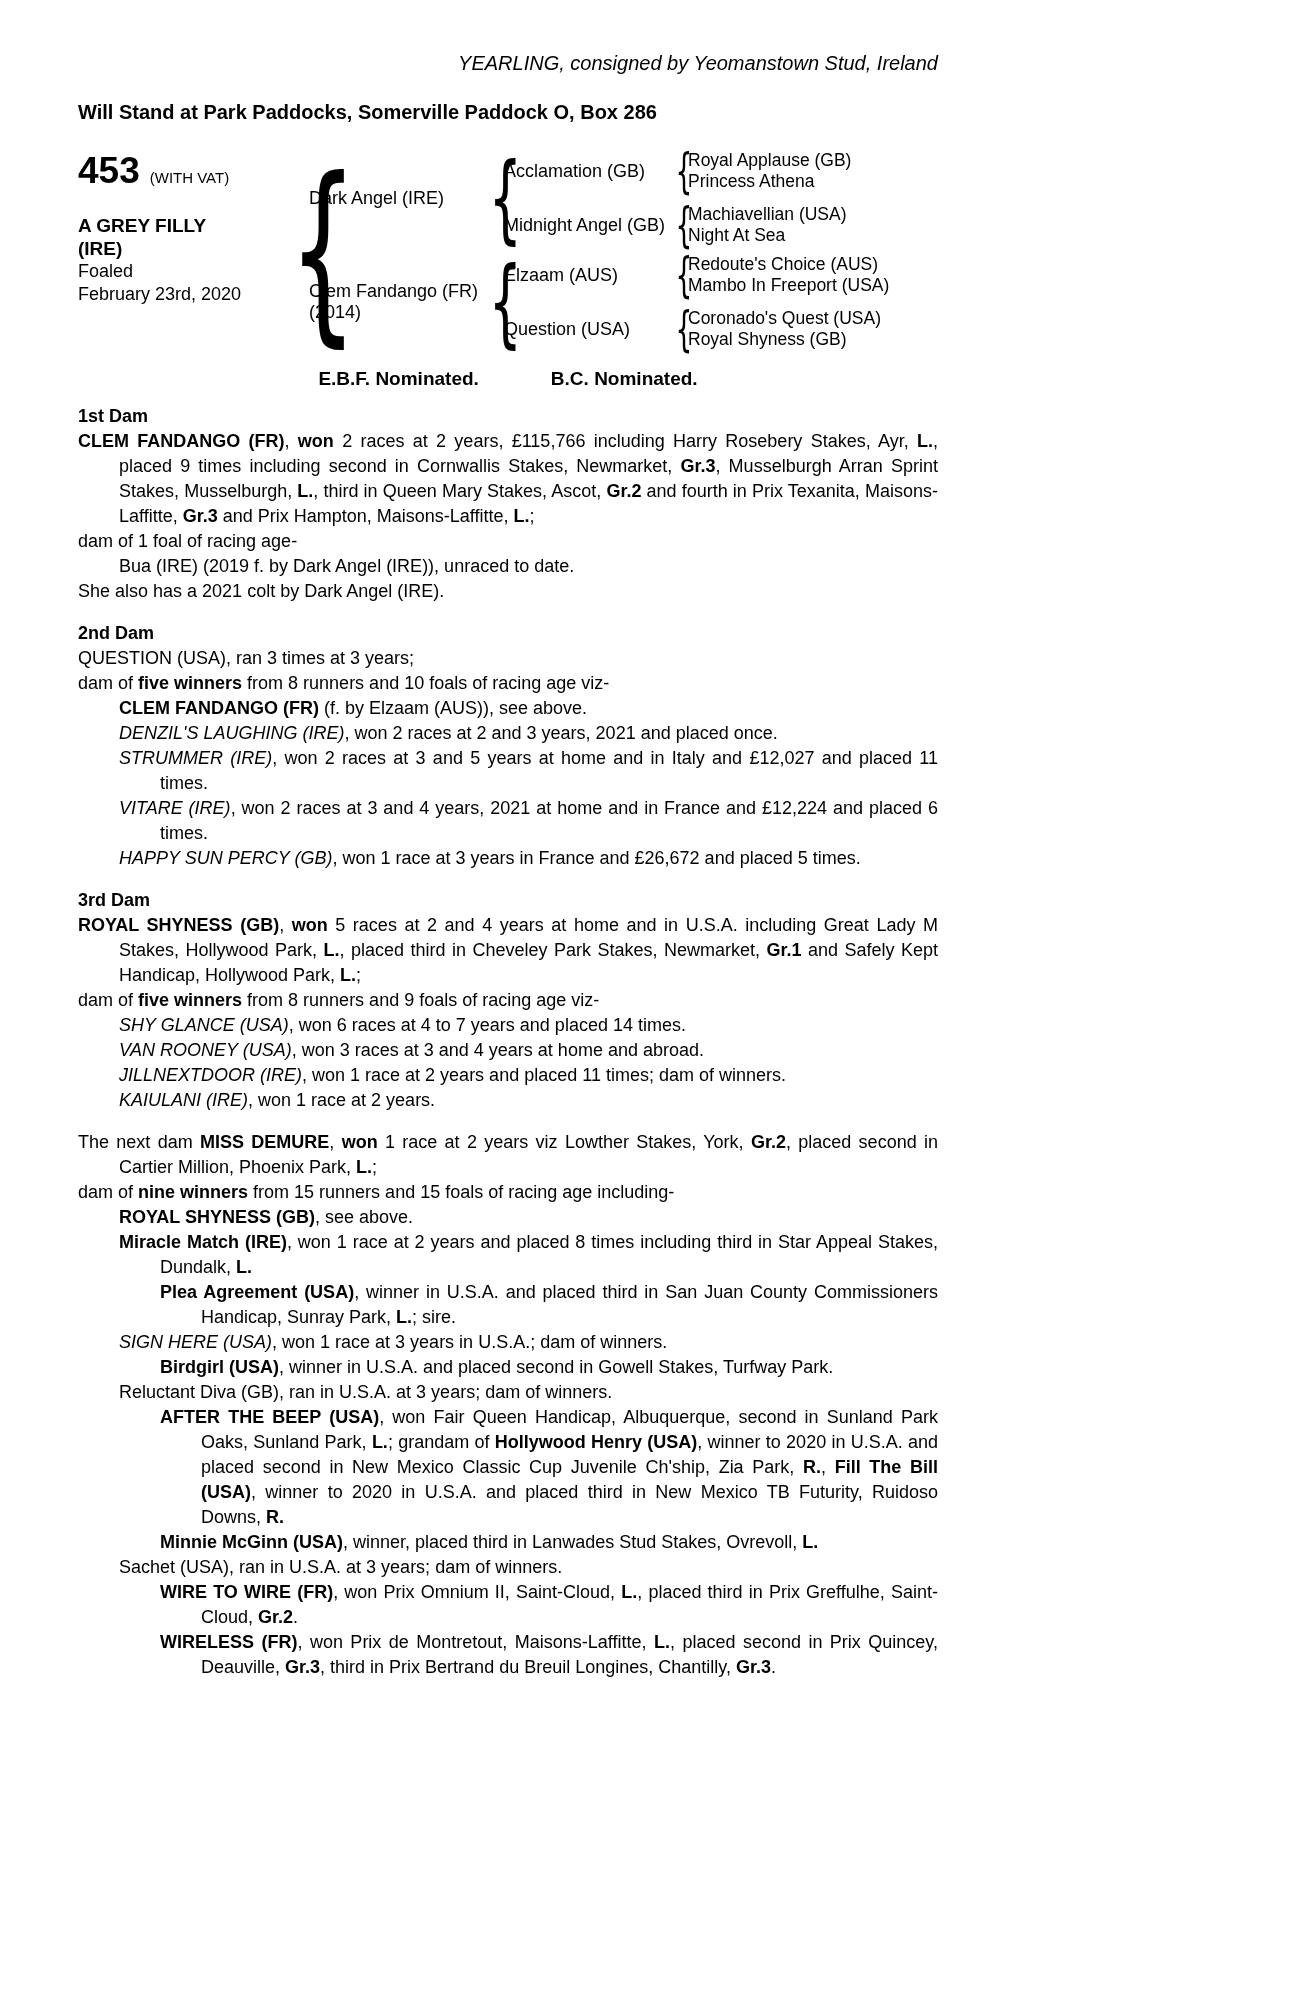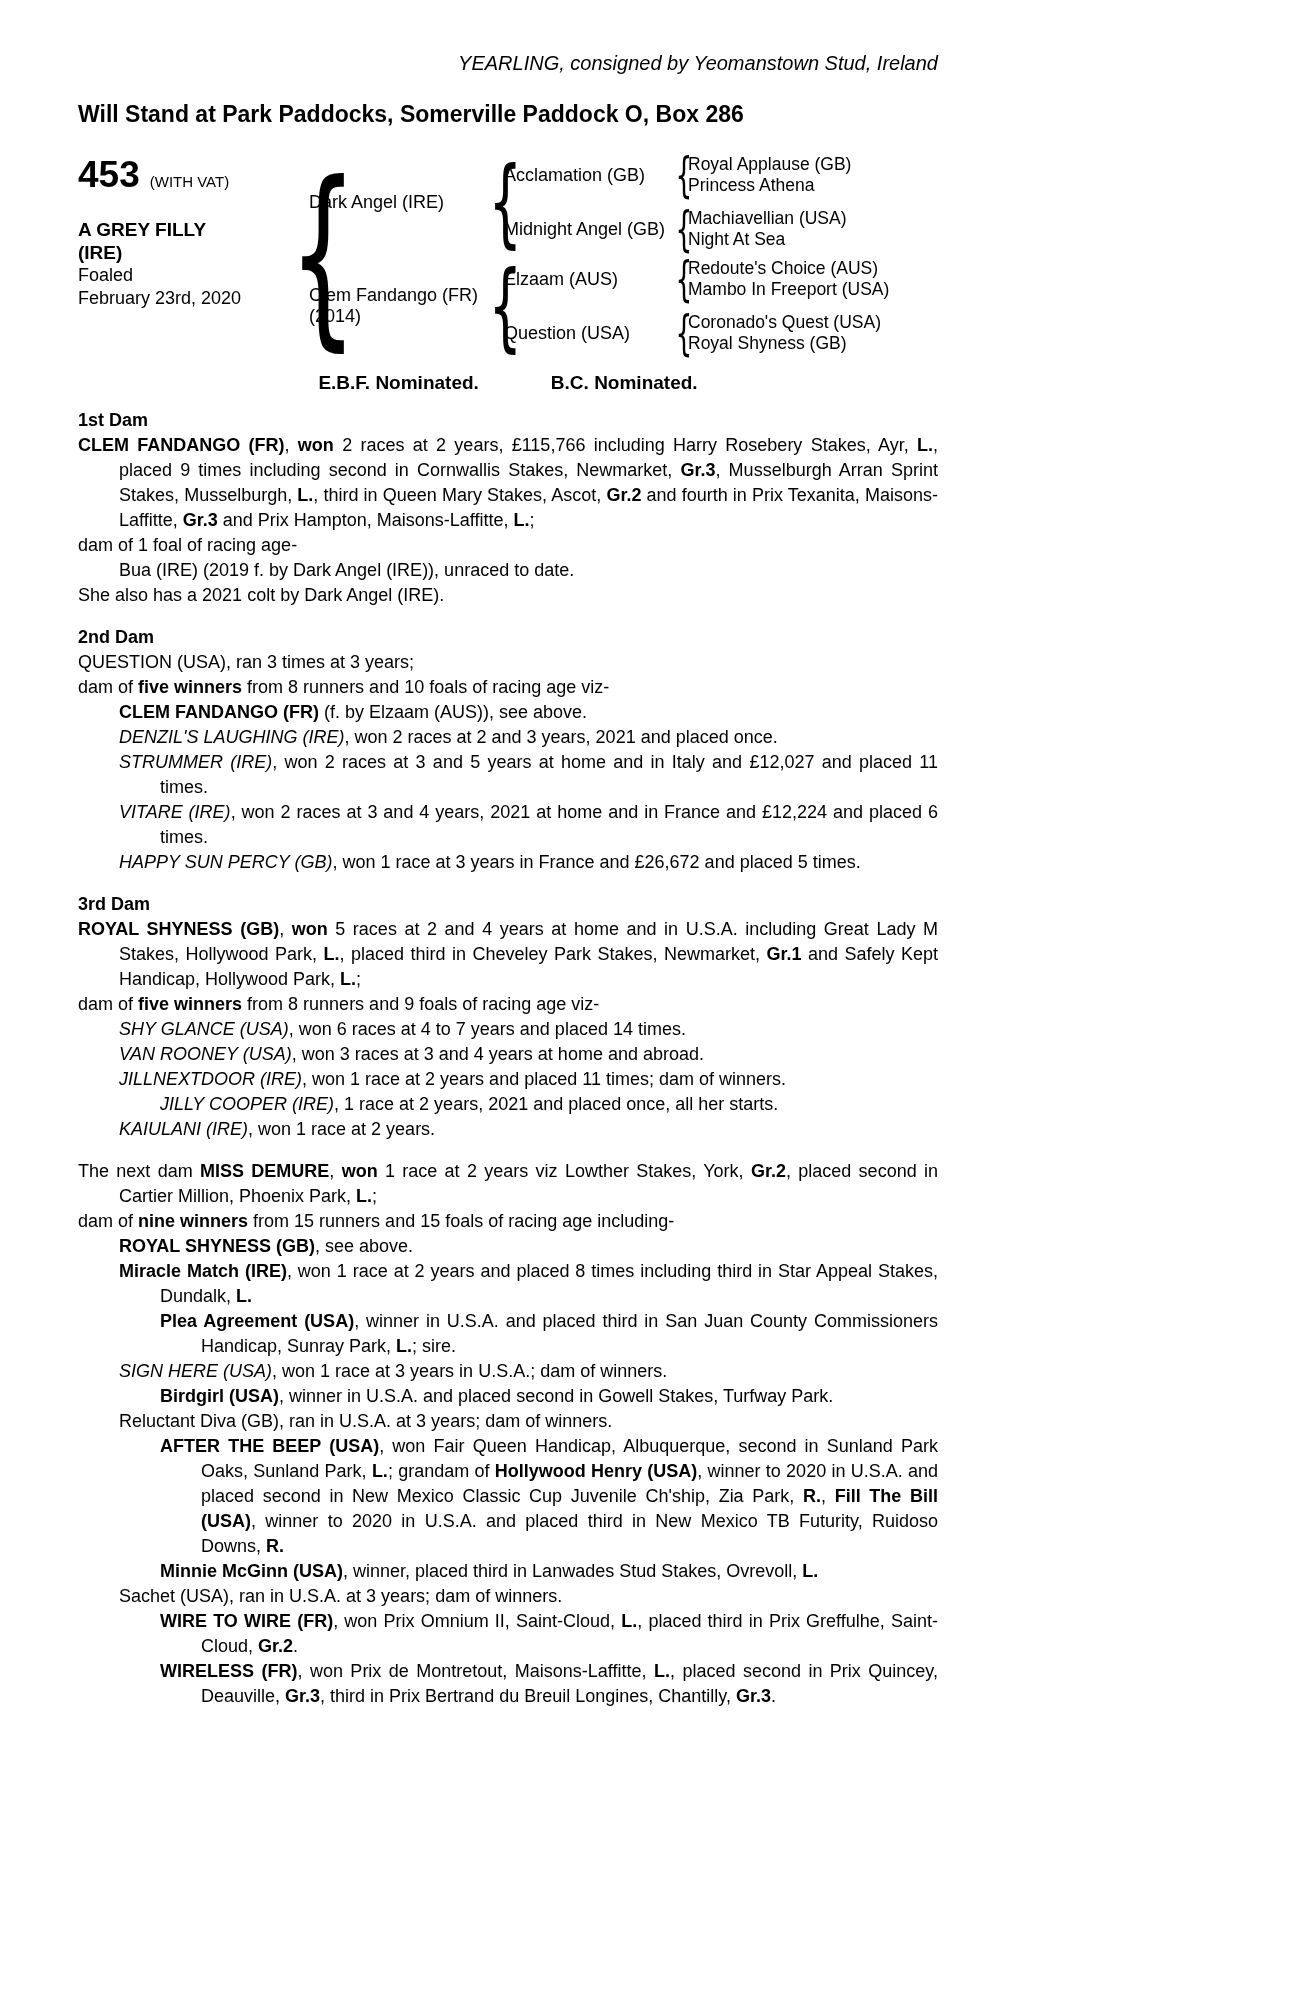--- a/index.html
+++ b/index.html
@@ -6,21 +6,21 @@
   body {
     width:1314px; height:2000px; overflow:hidden;
     color:#000;
     font-family:"Liberation Sans", sans-serif;
     font-size:18px;
     -webkit-font-smoothing:antialiased;
   }
   .page { padding:52px 0 0 78px; width:860px; }
 
   .consignor-line { text-align:right; font-style:italic; font-size:20px; margin-bottom:26px; }
-  .stand-line { font-weight:bold; font-size:23px; margin-bottom:26px; }
+  .stand-line { font-weight:bold; font-size:20px; margin-bottom:26px; }
 
   
   .ped-row { display:flex; align-items:flex-start; }
   .lot-block { width:205px; flex:none; }
   .lot-line { white-space:nowrap; }
   .lot-number { font-size:37px; font-weight:bold; }
   .lot-vat { font-size:15px; margin-left:5px; }
   .horse-desc { margin-top:22px; font-weight:bold; font-size:19px; line-height:23px; }
   .foaled { font-size:18px; line-height:23px; }
 
@@ -161,21 +161,20 @@
         <div class="para indent-1"><span class="i">VITARE (IRE)</span><span>, won 2 races at 3 and 4 years, 2021 at home and in France and £12,224 and placed 6 times.</span></div>
         <div class="para indent-1"><span class="i">HAPPY SUN PERCY (GB)</span><span>, won 1 race at 3 years in France and £26,672 and placed 5 times.</span></div>
       </div>
       <div class="section">
         <div class="section-heading">3rd Dam</div>
         <div class="para indent-0"><span class="b">ROYAL SHYNESS (GB)</span><span>, </span><span class="b">won</span><span> 5 races at 2 and 4 years at home and in U.S.A. including Great Lady M Stakes, Hollywood Park, </span><span class="b">L.</span><span>, placed third in Cheveley Park Stakes, Newmarket, </span><span class="b">Gr.1</span><span> and Safely Kept Handicap, Hollywood Park, </span><span class="b">L.</span><span>;</span></div>
         <div class="para indent-0"><span>dam of </span><span class="b">five winners</span><span> from 8 runners and 9 foals of racing age viz-</span></div>
         <div class="para indent-1"><span class="i">SHY GLANCE (USA)</span><span>, won 6 races at 4 to 7 years and placed 14 times.</span></div>
         <div class="para indent-1"><span class="i">VAN ROONEY (USA)</span><span>, won 3 races at 3 and 4 years at home and abroad.</span></div>
         <div class="para indent-1"><span class="i">JILLNEXTDOOR (IRE)</span><span>, won 1 race at 2 years and placed 11 times; dam of winners.</span></div>
-        <div class="para indent-2"><span class="i">JILLY COOPER (IRE)</span><span>, 1 race at 2 years, 2021 and placed once, all her starts.</span></div>
         <div class="para indent-1"><span class="i">KAIULANI (IRE)</span><span>, won 1 race at 2 years.</span></div>
       </div>
       <div class="section">
         <div class="para indent-0"><span>The next dam </span><span class="b">MISS DEMURE</span><span>, </span><span class="b">won</span><span> 1 race at 2 years viz Lowther Stakes, York, </span><span class="b">Gr.2</span><span>, placed second in Cartier Million, Phoenix Park, </span><span class="b">L.</span><span>;</span></div>
         <div class="para indent-0"><span>dam of </span><span class="b">nine winners</span><span> from 15 runners and 15 foals of racing age including-</span></div>
         <div class="para indent-1"><span class="b">ROYAL SHYNESS (GB)</span><span>, see above.</span></div>
         <div class="para indent-1"><span class="b">Miracle Match (IRE)</span><span>, won 1 race at 2 years and placed 8 times including third in Star Appeal Stakes, Dundalk, </span><span class="b">L.</span></div>
         <div class="para indent-2"><span class="b">Plea Agreement (USA)</span><span>, winner in U.S.A. and placed third in San Juan County Commissioners Handicap, Sunray Park, </span><span class="b">L.</span><span>; sire.</span></div>
         <div class="para indent-1"><span class="i">SIGN HERE (USA)</span><span>, won 1 race at 3 years in U.S.A.; dam of winners.</span></div>
         <div class="para indent-2"><span class="b">Birdgirl (USA)</span><span>, winner in U.S.A. and placed second in Gowell Stakes, Turfway Park.</span></div>

